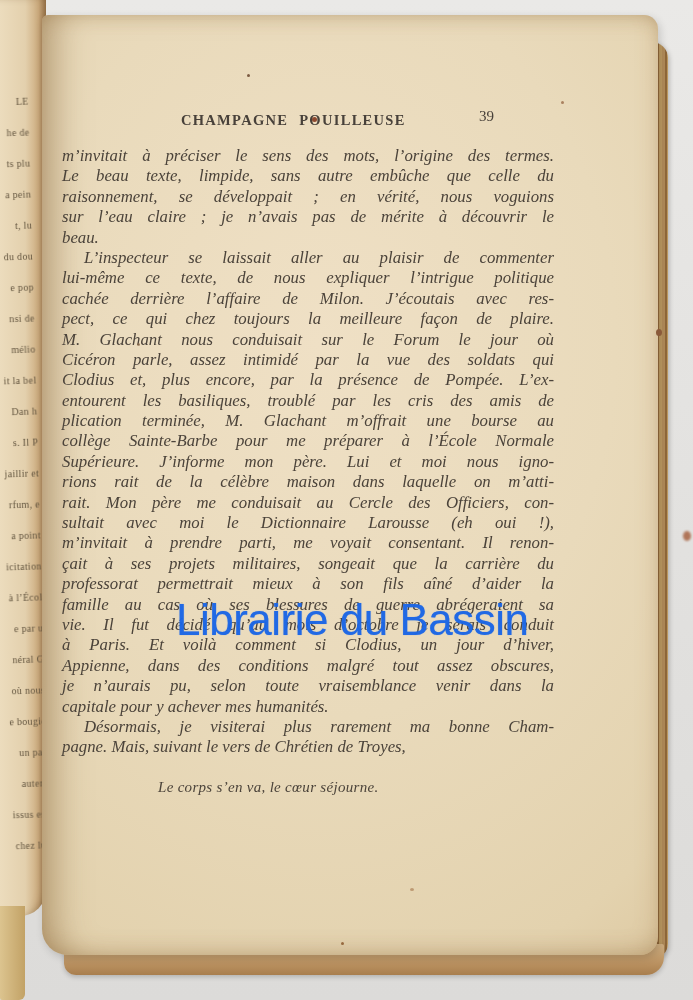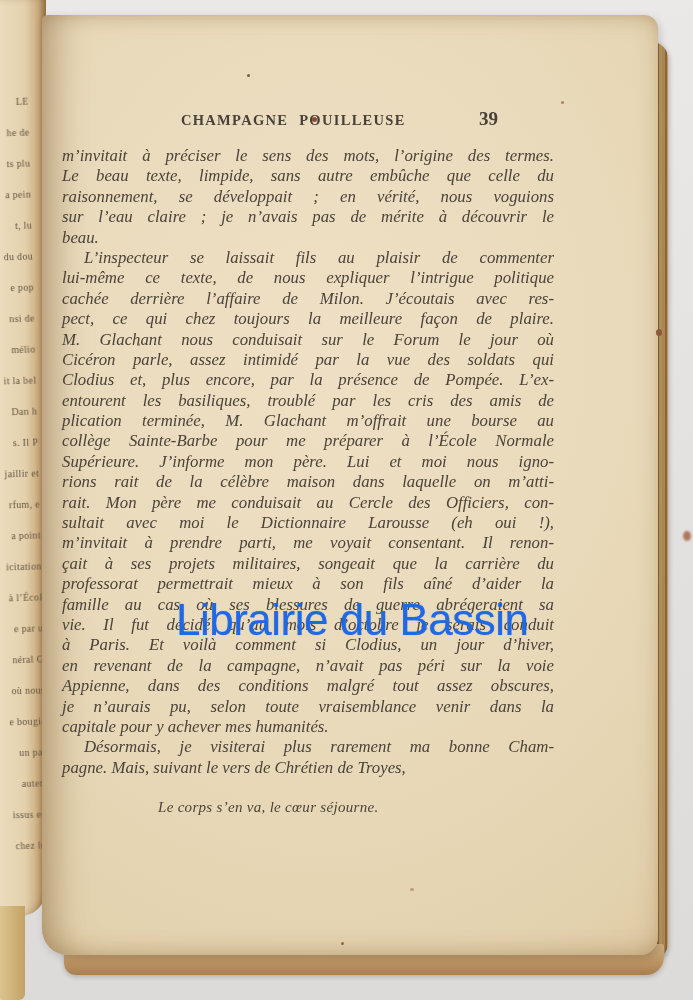--- a/index.html
+++ b/index.html
@@ -37,21 +37,21 @@
   .page{position:absolute;left:42px;top:15px;width:616px;height:940px;
     border-radius:6px 14px 18px 26px;
     background:radial-gradient(120% 100% at 45% 35%,#efe0c5 0%,#e9dabb 40%,#e3d2ae 70%,#d8c096 92%,#ccae80 100%);
     box-shadow:inset 28px 0 36px -18px rgba(122,86,40,.52),
                inset -9px -10px 24px -12px rgba(150,110,60,.42),
                inset 0 12px 20px -14px rgba(150,110,60,.38),
                2px 3px 9px rgba(0,0,0,.16);}
 
   .running-title{position:absolute;left:139px;top:97px;font-size:14.5px;font-weight:700;
     letter-spacing:1.3px;word-spacing:6px;color:#48413a;white-space:nowrap;}
-  .folio{position:absolute;left:437px;top:93px;font-size:19px;font-weight:700;color:#48413a;}
+  .folio{position:absolute;left:437px;top:93px;font-size:15px;font-weight:400;color:#48413a;}
 
   .textcol{position:absolute;left:20px;top:131px;width:492px;color:#4b433a;font-style:italic;}
   .para{margin:0;}
   .line{font-size:16.8px;line-height:20.4px;height:20.4px;white-space:normal;
     text-align:justify;text-align-last:justify;overflow:visible;}
   .line.last{text-align-last:left;}
   .line.indent{text-indent:22px;}
 
   .verse{margin-top:19px;padding-left:96px;font-size:15px;line-height:20px;
     letter-spacing:.3px;color:#4b433a;text-align:left;}
@@ -117,41 +117,40 @@
 
     <div class="textcol">
         <div class="para">
           <div class="line">m’invitait à préciser le sens des mots, l’origine des termes.</div>
           <div class="line">Le beau texte, limpide, sans autre embûche que celle du</div>
           <div class="line">raisonnement, se développait ; en vérité, nous voguions</div>
           <div class="line">sur l’eau claire ; je n’avais pas de mérite à découvrir le</div>
           <div class="line last">beau.</div>
         </div>
         <div class="para">
-          <div class="line indent">L’inspecteur se laissait fils au plaisir de commenter</div>
+          <div class="line indent">L’inspecteur se laissait aller au plaisir de commenter</div>
           <div class="line">lui-même ce texte, de nous expliquer l’intrigue politique</div>
           <div class="line">cachée derrière l’affaire de Milon. J’écoutais avec res-</div>
           <div class="line">pect, ce qui chez toujours la meilleure façon de plaire.</div>
           <div class="line">M. Glachant nous conduisait sur le Forum le jour où</div>
           <div class="line">Cicéron parle, assez intimidé par la vue des soldats qui</div>
           <div class="line">Clodius et, plus encore, par la présence de Pompée. L’ex-</div>
           <div class="line">entourent les basiliques, troublé par les cris des amis de</div>
           <div class="line">plication terminée, M. Glachant m’offrait une bourse au</div>
           <div class="line">collège Sainte-Barbe pour me préparer à l’École Normale</div>
           <div class="line">Supérieure. J’informe mon père. Lui et moi nous igno-</div>
           <div class="line">rions rait de la célèbre maison dans laquelle on m’atti-</div>
           <div class="line">rait. Mon père me conduisait au Cercle des Officiers, con-</div>
           <div class="line">sultait avec moi le Dictionnaire Larousse (eh oui !),</div>
           <div class="line">m’invitait à prendre parti, me voyait consentant. Il renon-</div>
           <div class="line">çait à ses projets militaires, songeait que la carrière du</div>
           <div class="line">professorat permettrait mieux à son fils aîné d’aider la</div>
           <div class="line">famille au cas où ses blessures de guerre abrégeraient sa</div>
           <div class="line">vie. Il fut décidé qu’au mois d’octobre je serais conduit</div>
           <div class="line">à Paris. Et voilà comment si Clodius, un jour d’hiver,</div>
-          <div class="line">en revenant de la campagne, n’avait pas péri sur la voie</div>
           <div class="line">Appienne, dans des conditions malgré tout assez obscures,</div>
           <div class="line">je n’aurais pu, selon toute vraisemblance venir dans la</div>
           <div class="line last">capitale pour y achever mes humanités.</div>
         </div>
         <div class="para">
           <div class="line indent">Désormais, je visiterai plus rarement ma bonne Cham-</div>
           <div class="line last">pagne. Mais, suivant le vers de Chrétien de Troyes,</div>
         </div>
         <div class="verse">Le corps s’en va, le cœur séjourne.</div>
       </div>

